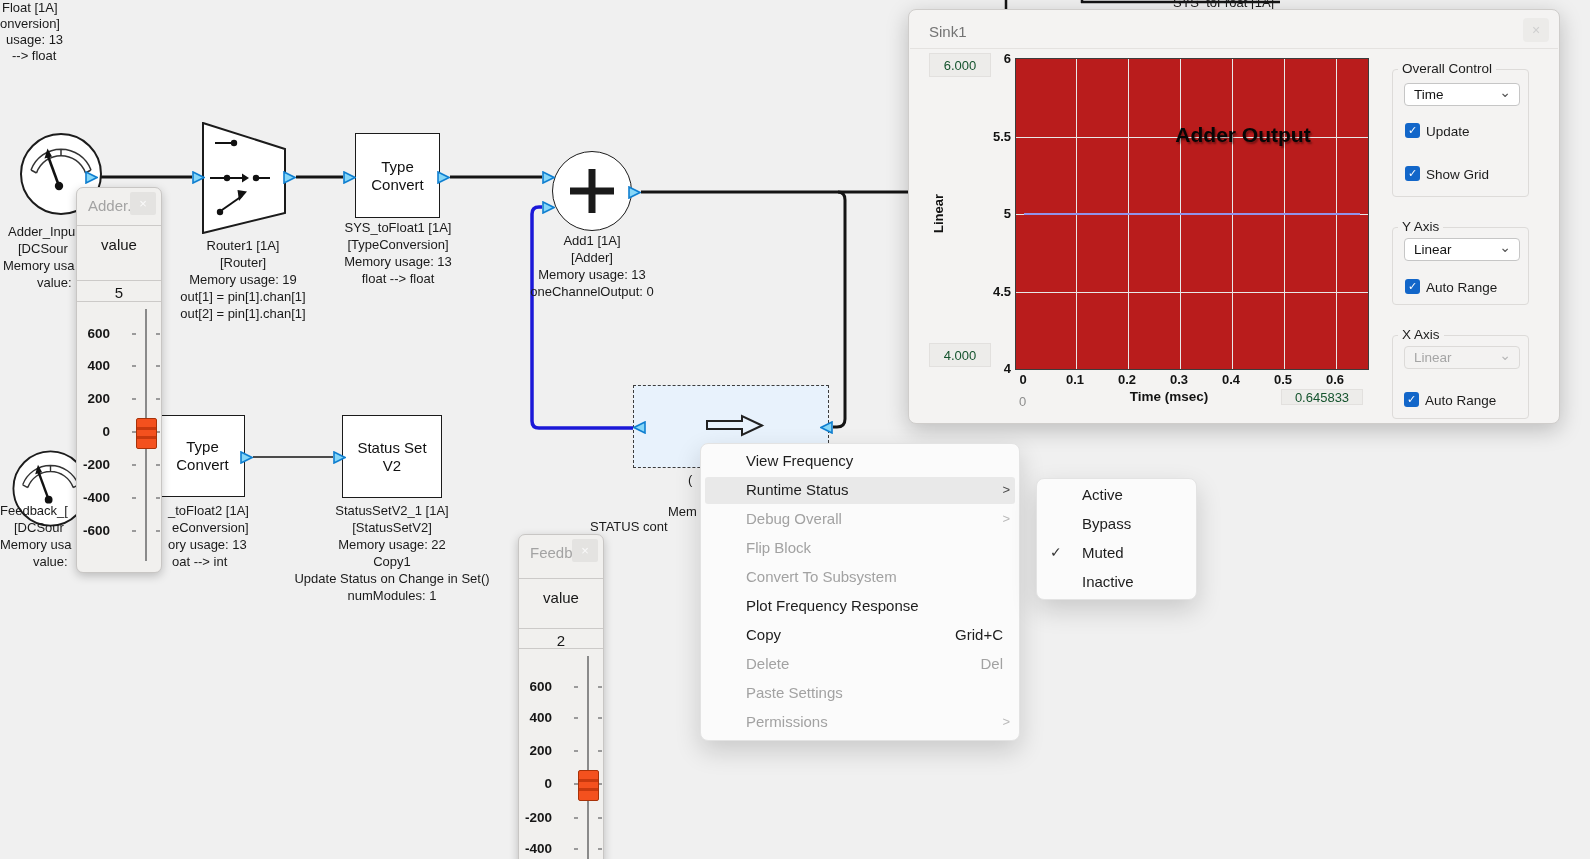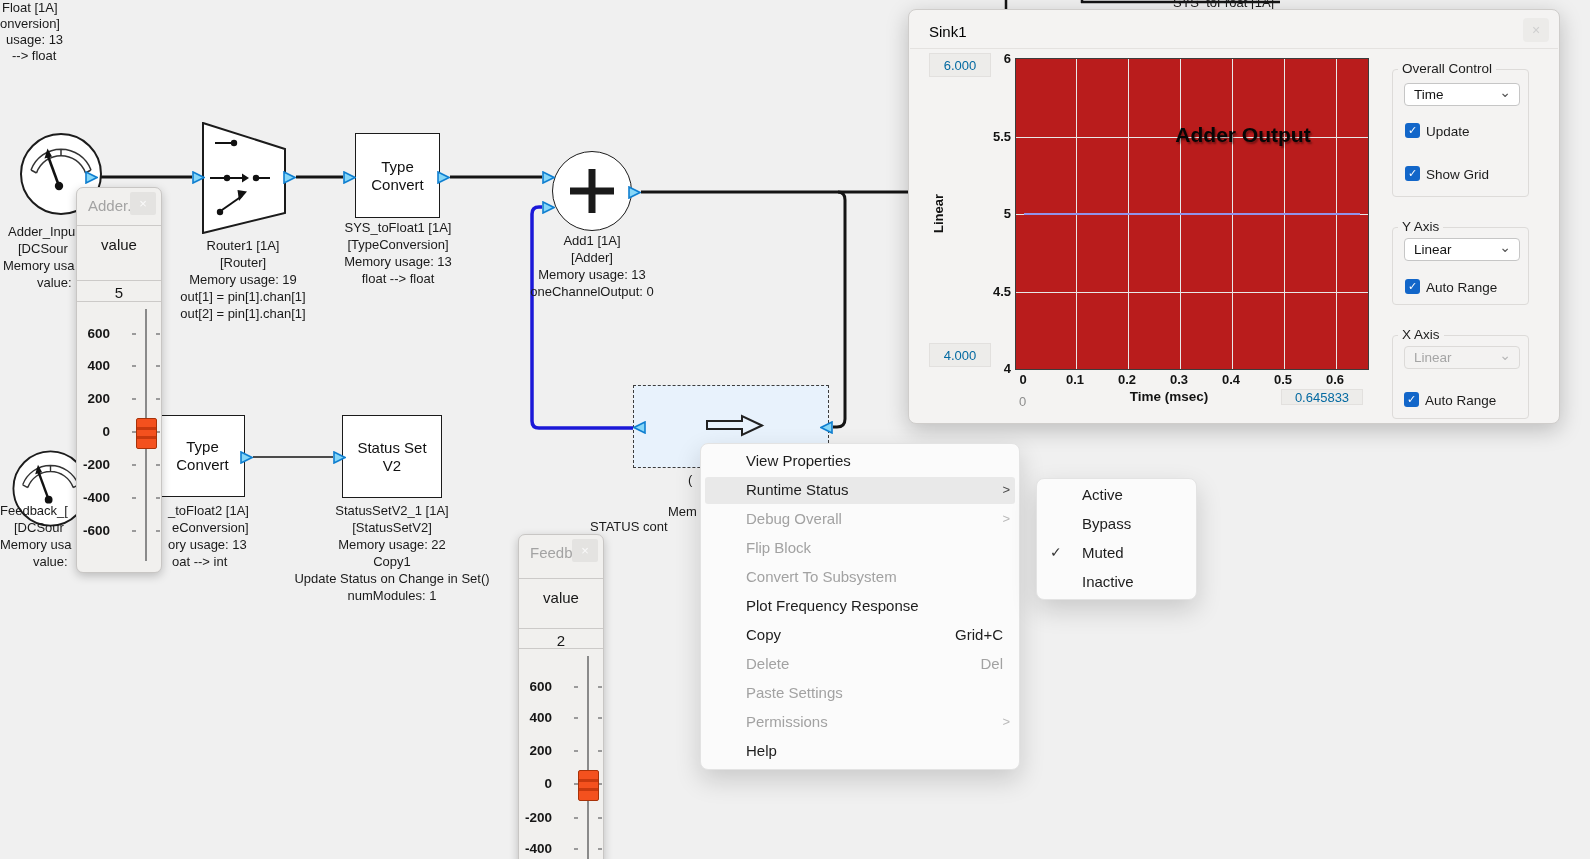--- a/index.html
+++ b/index.html
@@ -27,25 +27,25 @@
   .tick .tm{position:absolute;top:6px;width:4px;height:2px;background:#9a9a9a;}
   .tm.t1{left:55px}.tm.t2{left:79px}
   .handle{position:absolute;width:19px;height:29px;border:1px solid #a83208;border-radius:2px;
     background:linear-gradient(#f4511e 0 28%,#c8390e 28% 38%,#f4511e 38% 60%,#c8390e 60% 70%,#f4511e 70% 100%);}
   
   .sel{position:absolute;left:633px;top:385px;width:196px;height:83px;background:#e8f2fc;
        border:1.6px dashed #3d3d3d;z-index:2;box-sizing:border-box;}
   
   .win{position:absolute;left:908px;top:9px;width:650px;height:413px;background:#f4f3f2;border:1px solid #cfcdcb;
        border-radius:8px;box-shadow:0 6px 22px rgba(0,0,0,.22);z-index:20;}
-  .win-title{position:absolute;left:20px;top:13px;font-size:15px;color:#000000;}
+  .win-title{position:absolute;left:20px;top:13px;font-size:15px;color:#737373;}
   .win-close{position:absolute;right:10px;top:8px;width:26px;height:24px;background:#ecebe9;border-radius:4px;
              color:#cfcfcf;font-size:14px;display:flex;align-items:center;justify-content:center;}
   .win-sep{position:absolute;left:1px;right:1px;top:38px;height:1px;background:#e4e2e0;}
-  .readout{position:absolute;background:#edecea;border:1px solid #e2e0de;color:#0369a1;font-size:13px;
+  .readout{position:absolute;background:#edecea;border:1px solid #e2e0de;color:#14532d;font-size:13px;
            display:flex;align-items:center;justify-content:center;box-sizing:border-box;}
   .plot{position:absolute;left:106px;top:48px;width:352px;height:310px;background:#b91c1c;border:1px solid #3c3c3c;}
   .gv{position:absolute;top:0;bottom:0;width:1px;background:#e8e8e8;}
   .gh{position:absolute;left:0;right:0;height:1px;background:#e8e8e8;}
   .series-line{position:absolute;height:2px;background:#9392ea;}
   .chart-title{position:absolute;left:227px;top:64px;transform:translateX(-50%);font-size:21px;font-weight:bold;
                color:#060606;text-shadow:1.5px 2px 2px rgba(0,0,0,.38);white-space:nowrap;}
   .ytick{position:absolute;left:78px;width:24px;text-align:right;font-size:13px;font-weight:700;color:#131313;}
   .xtick{position:absolute;top:362px;transform:translateX(-50%);font-size:13px;font-weight:700;color:#131313;}
   .axis-label{position:absolute;top:379px;transform:translateX(-50%);font-size:13.5px;font-weight:700;color:#131313;white-space:nowrap;}
@@ -393,21 +393,21 @@
     </div>
     <div class="cb" style="left:11px;top:56px">
         <span>✓</span>
       </div>
     <span class="cb-lbl" style="left:32px;top:57px">Auto Range</span>
   </div>
 </div>
 
 <div class="menu">
   <div class="mi">
-      <span class="mi-label">View Properties</span>
+      <span class="mi-label">View Frequency</span>
     </div>
   <div class="mi">
       <div class="hl-bg"></div>
       <span class="mi-label">Runtime Status</span>
       <span class="mi-arrow">&gt;</span>
     </div>
   <div class="mi dis">
       <span class="mi-label">Debug Overall</span>
       <span class="mi-arrow">&gt;</span>
     </div>
@@ -428,23 +428,20 @@
       <span class="mi-label">Delete</span>
       <span class="mi-short">Del</span>
     </div>
   <div class="mi dis">
       <span class="mi-label">Paste Settings</span>
     </div>
   <div class="mi dis">
       <span class="mi-label">Permissions</span>
       <span class="mi-arrow">&gt;</span>
     </div>
-  <div class="mi">
-      <span class="mi-label">Help</span>
-    </div>
 </div>
 
 <div class="submenu">
   <div class="mi">
       <span class="mi-label">Active</span>
     </div>
   <div class="mi">
       <span class="mi-label">Bypass</span>
     </div>
   <div class="mi">

